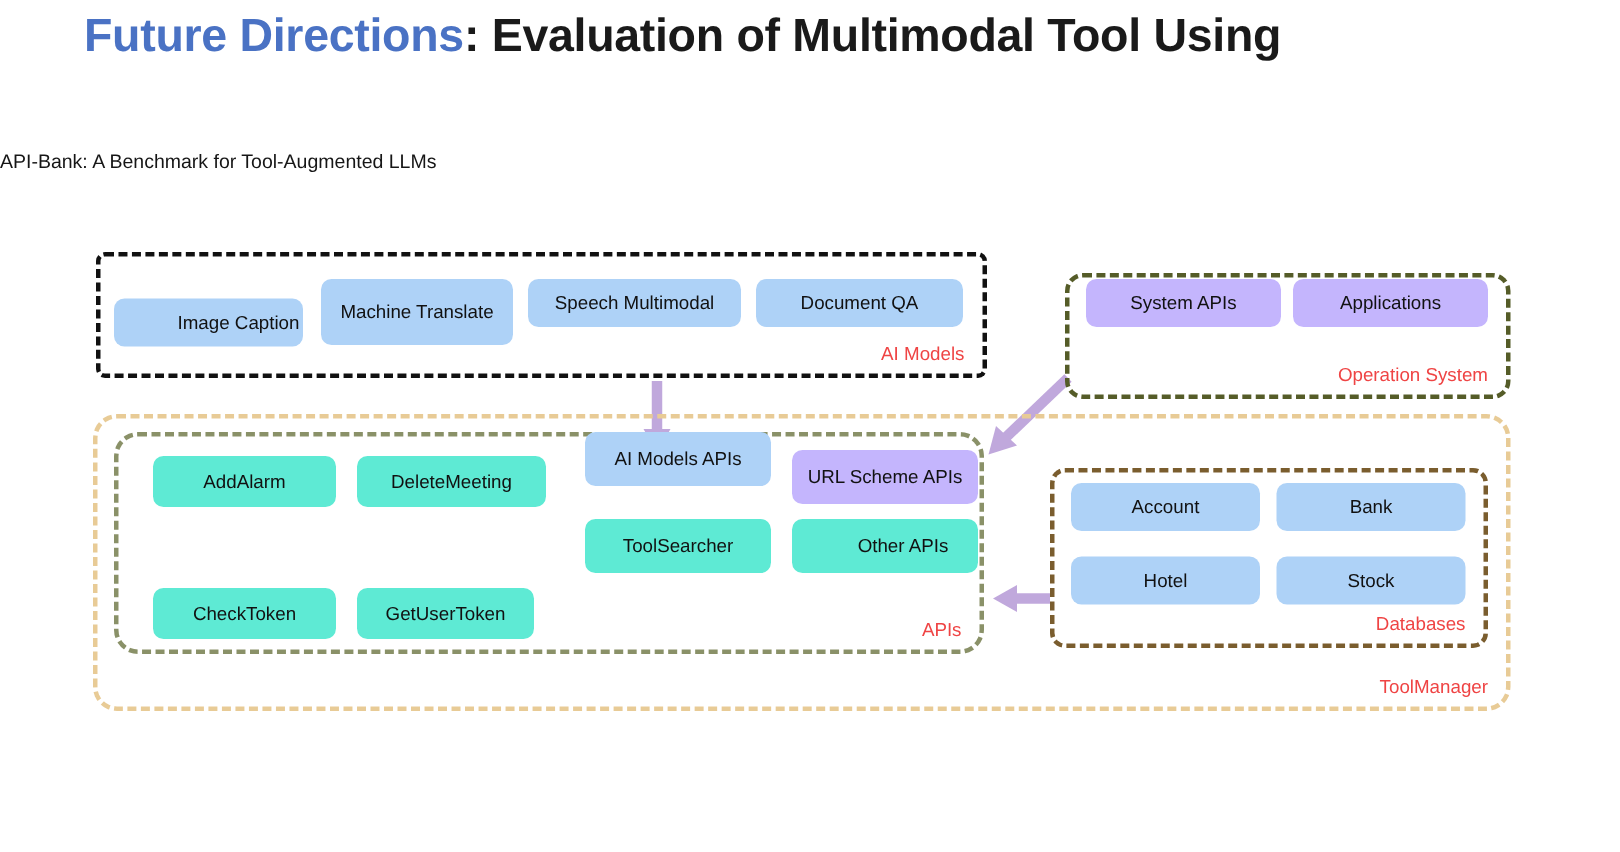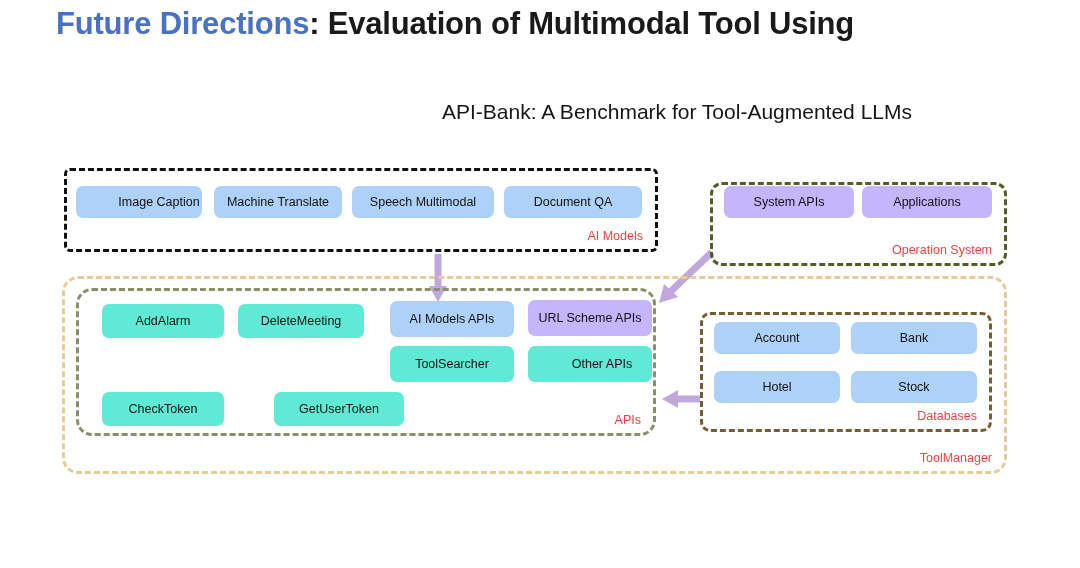--- a/index.html
+++ b/index.html
@@ -34,22 +34,22 @@
   }
   .slide-title .accent {
     color: #4a72c4;
   }
 
   .fig-title {
     position: absolute;
     left: 0;
     top: 100px;
     width: 912px;
-    text-align: right;
-    font-size: 21px;
+    text-align: left;
+    font-size: 13px;
     color: #161616;
   }
 
   
   .zone {
     position: absolute;
     box-sizing: border-box;
     border-style: dashed;
   }
   .zone-label {
@@ -138,48 +138,48 @@
 
     <g>
       <line x1="700" y1="399" x2="672" y2="399" stroke="#c0a8dc" stroke-width="7"></line>
       <polygon points="662,399 678,390 678,408" fill="#c0a8dc"></polygon>
     </g>
   </svg>
 
   <div class="zone zone-aimodels">
     <div class="zone-label">AI Models</div>
   </div>
-  <div class="chip blue" style="left:76px;  top:186px; width:126px; height:32px;padding-left:40px;">Image Caption</div>
-  <div class="chip blue" style="left:214px; top:186px; width:128px; height:32px;">Machine Translate</div>
+  <div class="chip blue" style="left:76px;  top:199px; width:126px; height:32px;padding-left:40px;">Image Caption</div>
+  <div class="chip blue" style="left:214px; top:186px; width:128px; height:44px;">Machine Translate</div>
   <div class="chip blue" style="left:352px; top:186px; width:142px; height:32px;">Speech Multimodal</div>
   <div class="chip blue" style="left:504px; top:186px; width:138px; height:32px;">Document QA</div>
 
   <div class="zone zone-os">
     <div class="zone-label">Operation System</div>
   </div>
   <div class="chip pink" style="left:724px; top:186px; width:130px; height:32px;">System APIs</div>
   <div class="chip pink" style="left:862px; top:186px; width:130px; height:32px;">Applications</div>
 
   <div class="zone zone-toolmanager">
     <div class="zone-label">ToolManager</div>
   </div>
 
   <div class="zone zone-apis">
     <div class="zone-label">APIs</div>
   </div>
 
   <div class="chip purple" style="left:102px; top:304px; width:122px; height:34px;">AddAlarm</div>
   <div class="chip purple" style="left:238px; top:304px; width:126px; height:34px;">DeleteMeeting</div>
 
-  <div class="chip blue" style="left:390px; top:301px; width:124px; height:36px;">AI Models APIs</div>
+  <div class="chip blue" style="left:390px; top:288px; width:124px; height:36px;">AI Models APIs</div>
   <div class="chip pink" style="left:528px; top:300px; width:124px; height:36px;">URL Scheme APIs</div>
   <div class="chip purple" style="left:390px; top:346px; width:124px; height:36px;">ToolSearcher</div>
   <div class="chip purple" style="left:528px; top:346px; width:124px; height:36px;padding-left:24px;">Other APIs</div>
   <div class="chip purple" style="left:102px; top:392px; width:122px; height:34px;">CheckToken</div>
-  <div class="chip purple" style="left:238px; top:392px; width:130px; height:34px;margin-left:36px;">GetUserToken</div>
+  <div class="chip purple" style="left:238px; top:392px; width:118px; height:34px;">GetUserToken</div>
 
   <div class="zone zone-db">
     <div class="zone-label">Databases</div>
   </div>
   <div class="chip blue" style="left:714px; top:322px; width:126px; height:32px;">Account</div>
   <div class="chip blue" style="left:851px; top:322px; width:126px; height:32px;">Bank</div>
   <div class="chip blue" style="left:714px; top:371px; width:126px; height:32px;">Hotel</div>
   <div class="chip blue" style="left:851px; top:371px; width:126px; height:32px;">Stock</div>
 
 </div>

